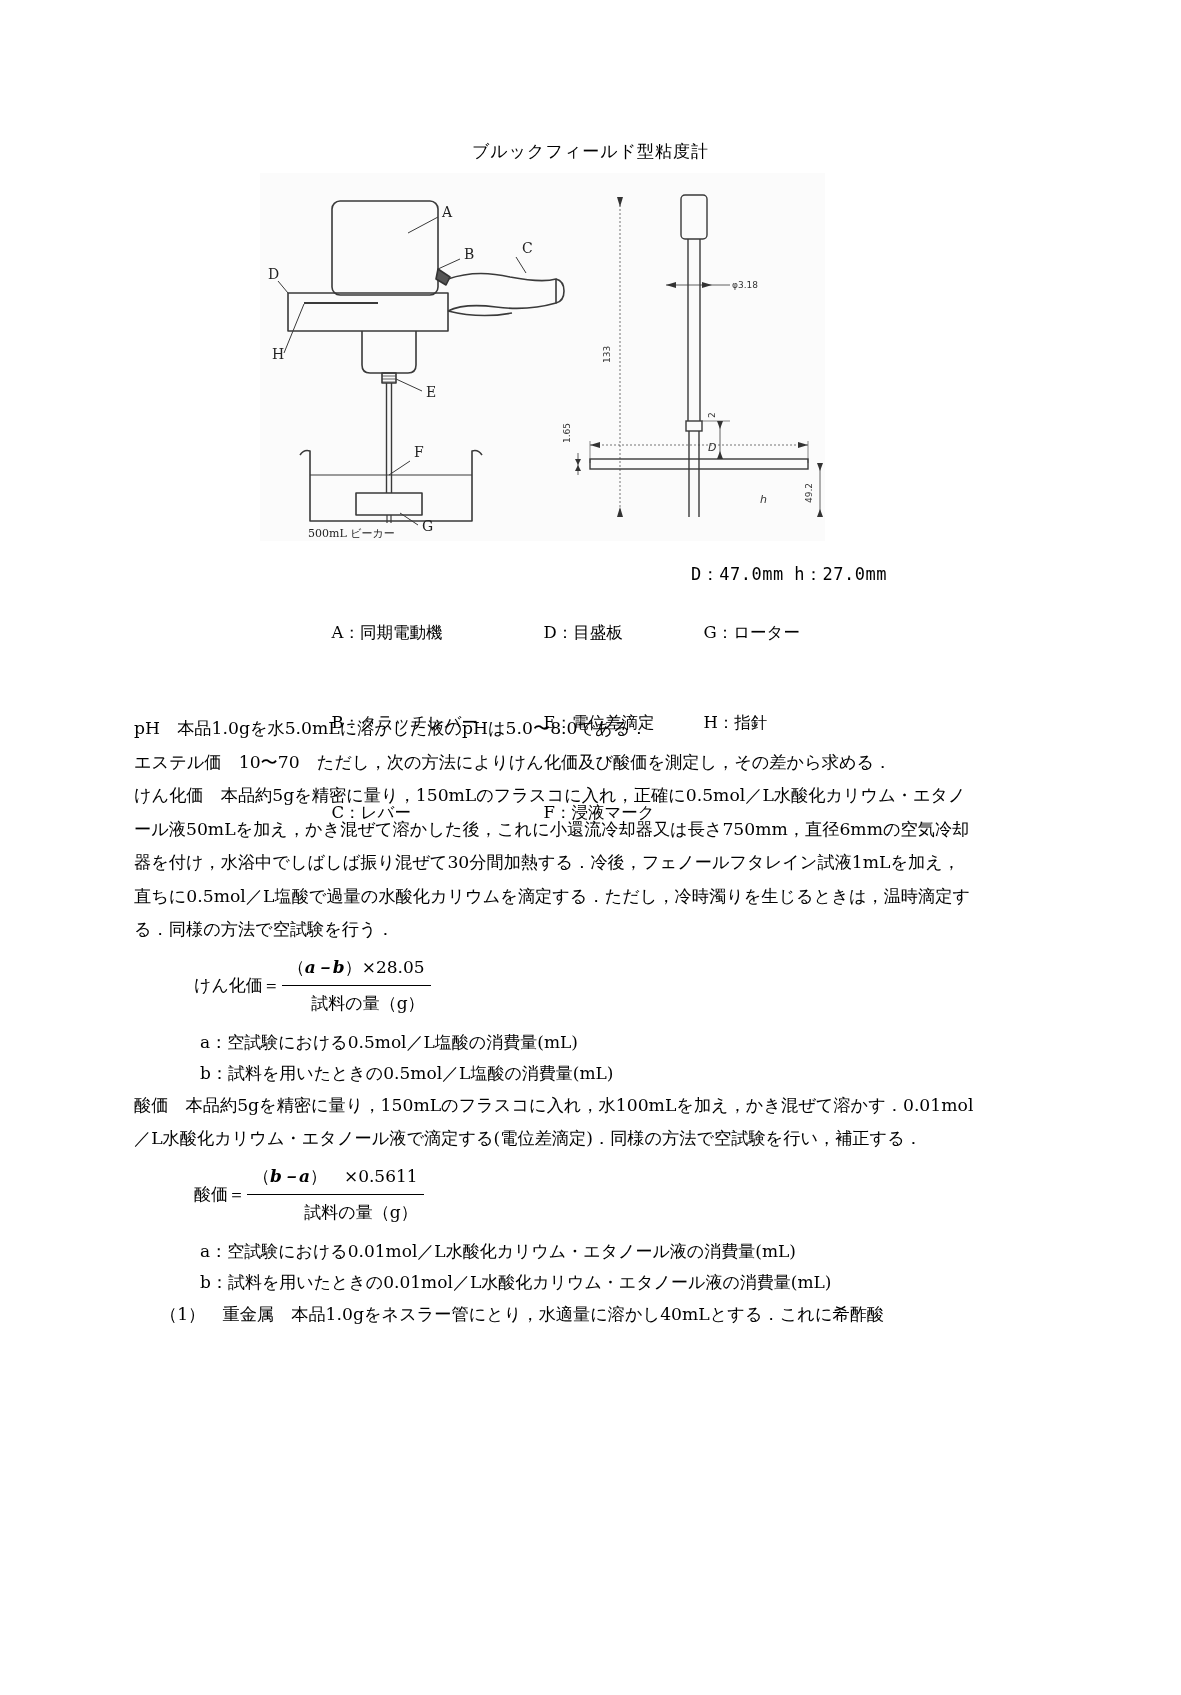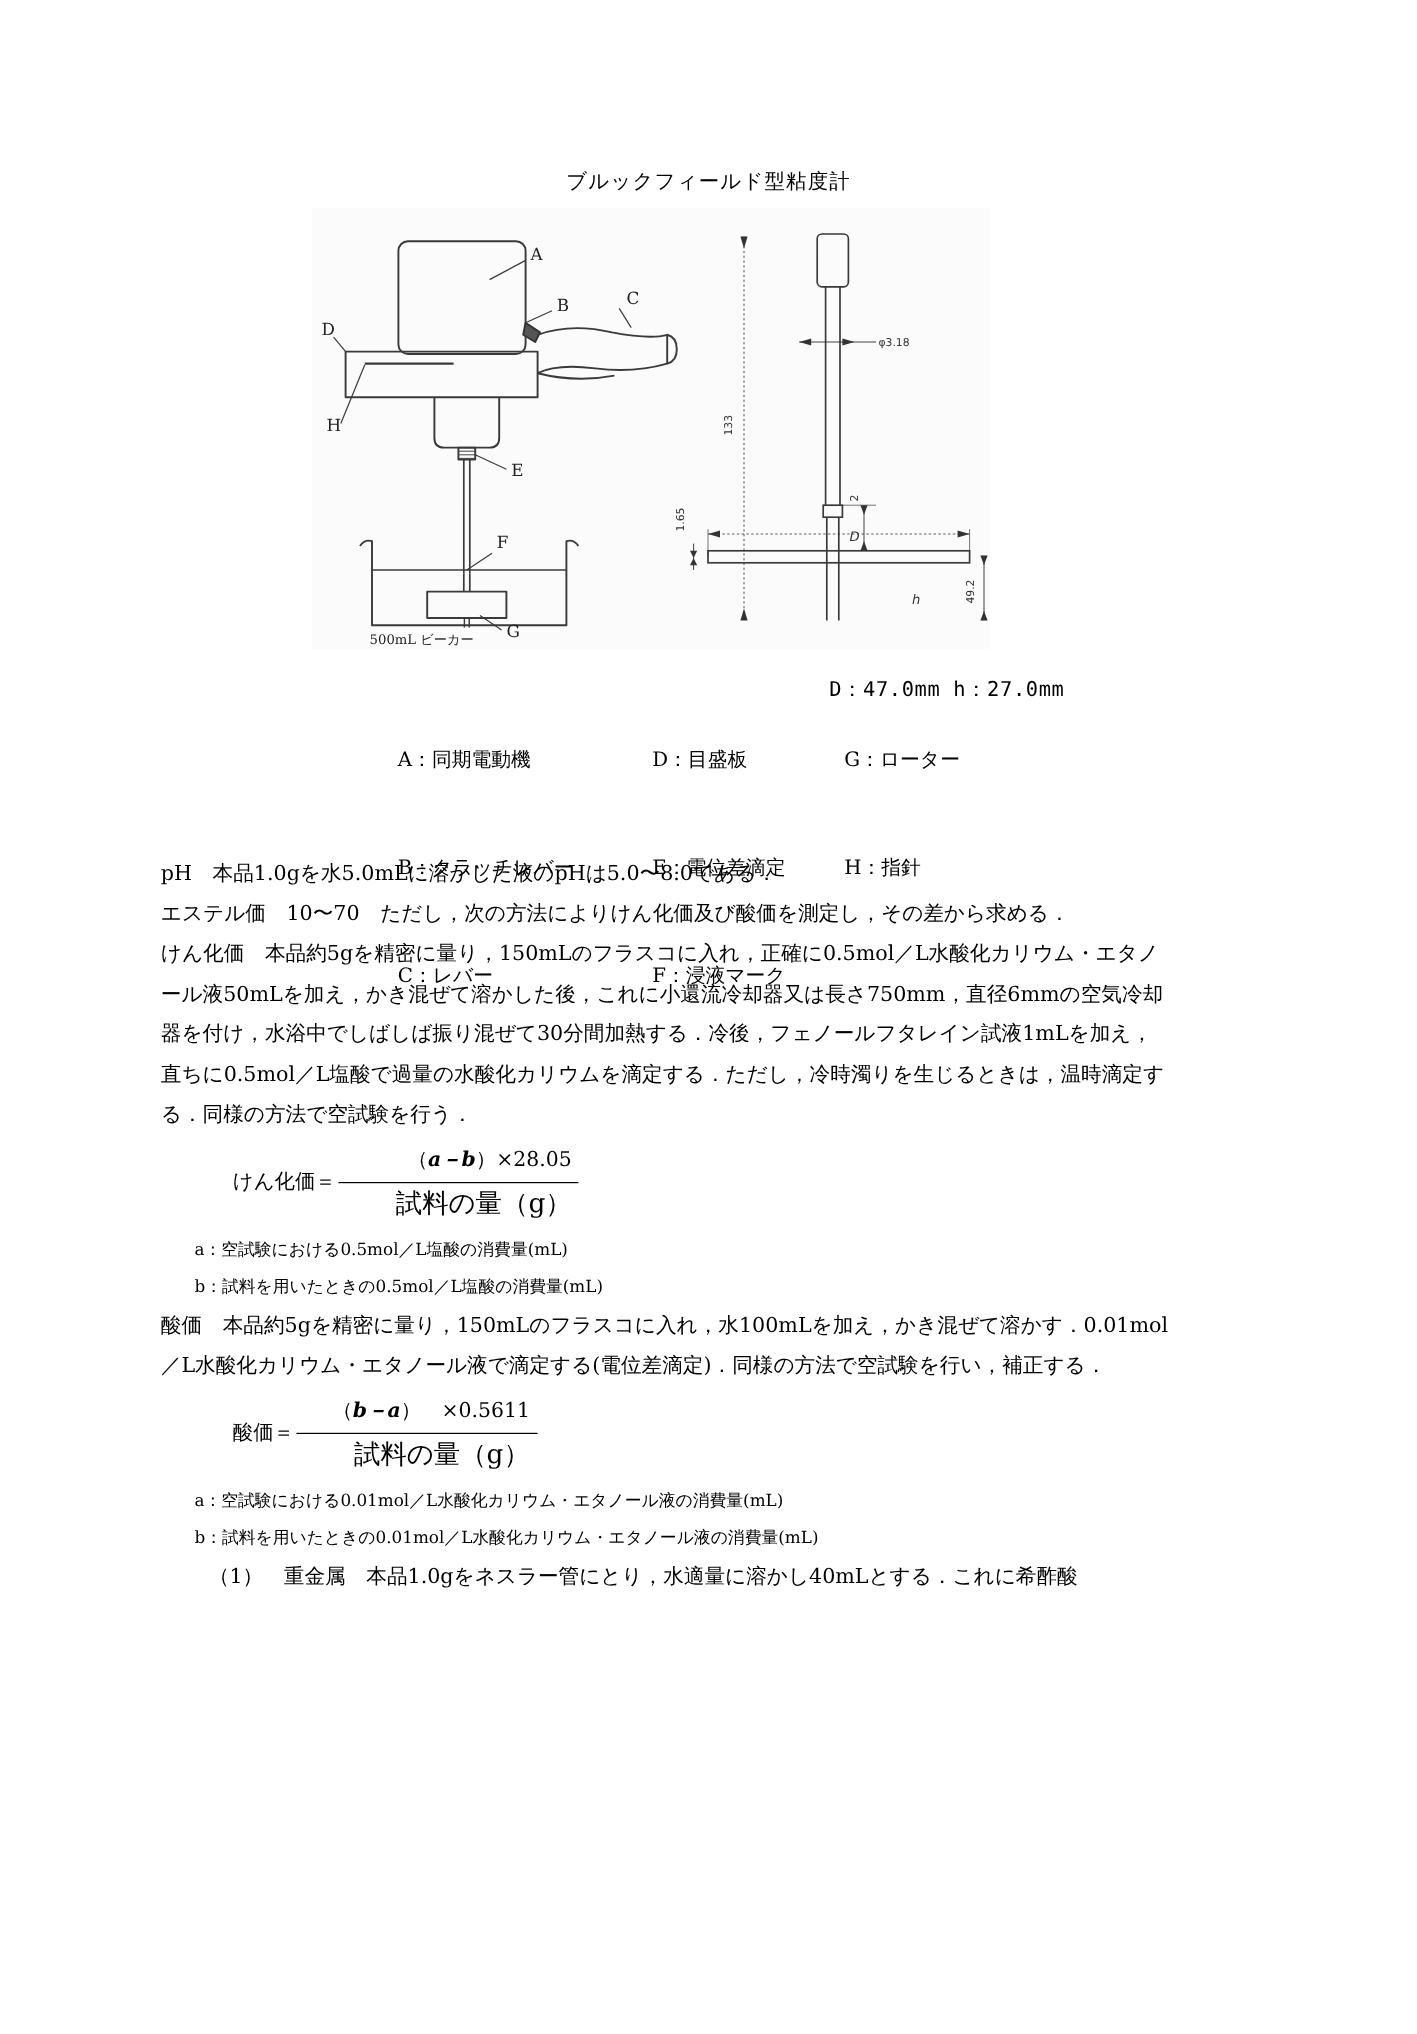--- a/index.html
+++ b/index.html
@@ -69,21 +69,21 @@
   
   .body {
     position: absolute;
     left: 134px;
     top: 712px;
     width: 840px;
     font-size: 17.2px;
     line-height: 33.5px;
   }
   .para { margin: 0; white-space: normal; }
-  .indent1 { margin-left: 40px; }
+  .indent1 { margin-left: 26px; }
 
   
   .formula {
     margin: 4px 0 6px 60px;
     display: flex;
     align-items: center;
     font-size: 17px;
   }
   .formula .lhs { white-space: nowrap; }
   .frac {
@@ -95,27 +95,26 @@
   }
   .frac .num {
     border-bottom: 1.6px solid #000;
     padding: 0 6px 1px 6px;
     white-space: nowrap;
     font-size: 17px;
   }
   .frac .den {
     padding: 1px 6px 0 6px;
     white-space: nowrap;
-    font-size: 22px;
-    margin-left: 42px;
+    font-size: 17px;
   }
   .ital { font-style: italic; font-weight: bold; }
   .sub-def {
-    margin-left: 28px;
-    font-size: 14px;
+    margin-left: 66px;
+    font-size: 17px;
     line-height: 31px;
   }
 </style>
 </head>
 <body>
 
 <div class="page">
 
   <div class="figure-title">ブルックフィールド型粘度計</div>
 

